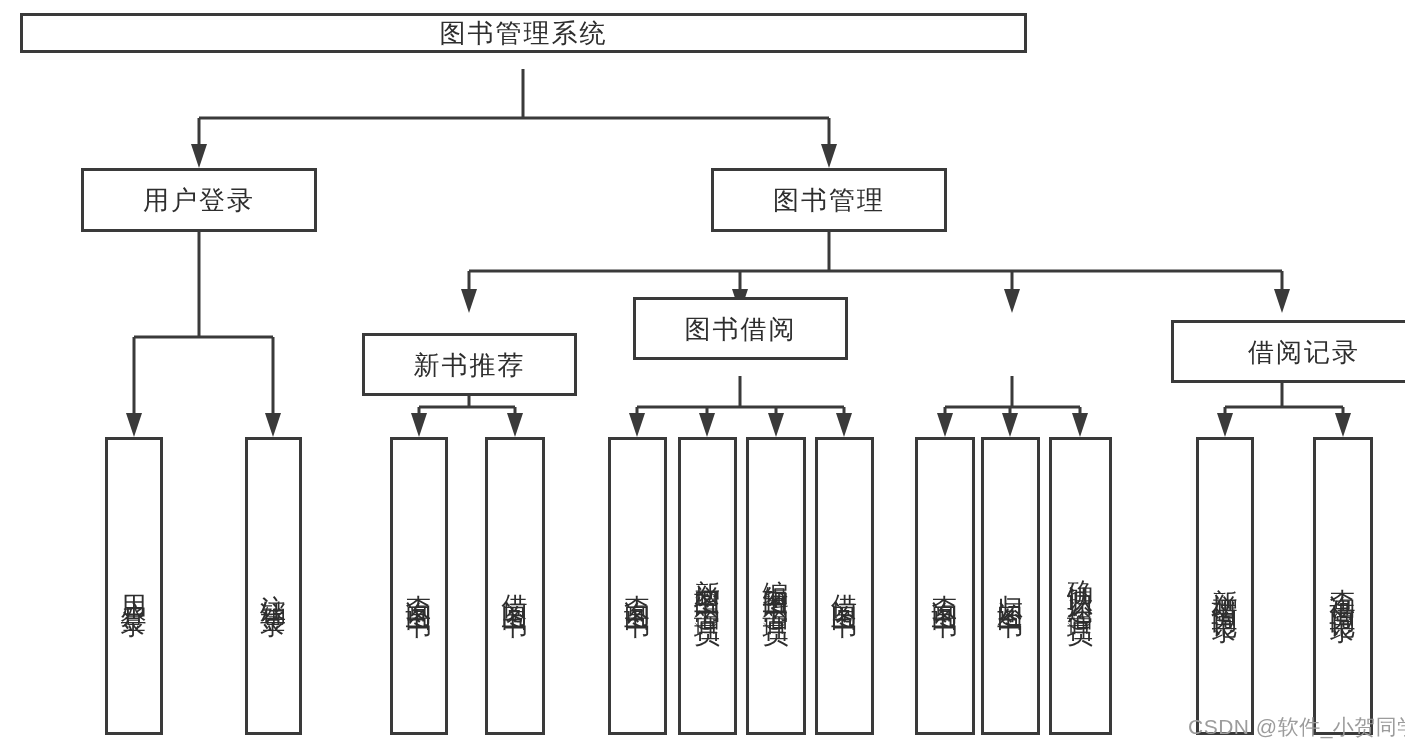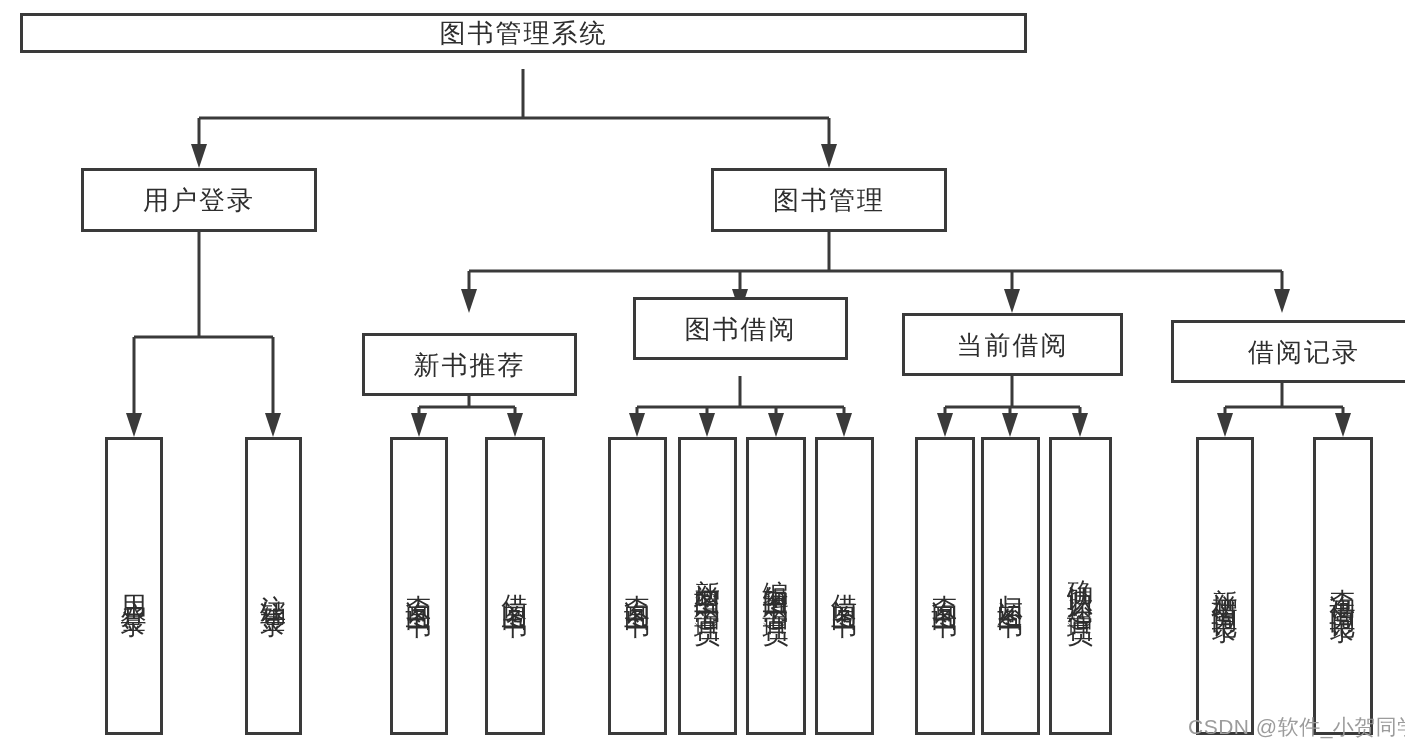--- a/index.html
+++ b/index.html
@@ -109,23 +109,20 @@
   <div class="node" style="left:711px;top:168px;width:236px;height:64px;">
     <span class="h-label">图书管理</span>
   </div>
 
   <div class="node" style="left:362px;top:313px;width:215px;height:63px;margin-top:20px;">
     <span class="h-label">新书推荐</span>
   </div>
   <div class="node" style="left:633px;top:297px;width:215px;height:63px;">
     <span class="h-label">图书借阅</span>
   </div>
-  <div class="node" style="left:902px;top:313px;width:221px;height:63px;">
-    <span class="h-label">当前借阅</span>
-  </div>
   <div class="node" style="left:1171px;top:320px;width:266px;height:63px;">
     <span class="h-label">借阅记录</span>
   </div>
 
   <div class="node v-node" style="left:105px;top:437px;width:58px;height:298px;">
     <span class="v-label">用户登录</span>
   </div>
   <div class="node v-node" style="left:245px;top:437px;width:57px;height:298px;">
     <span class="v-label">注销登录</span>
   </div>

